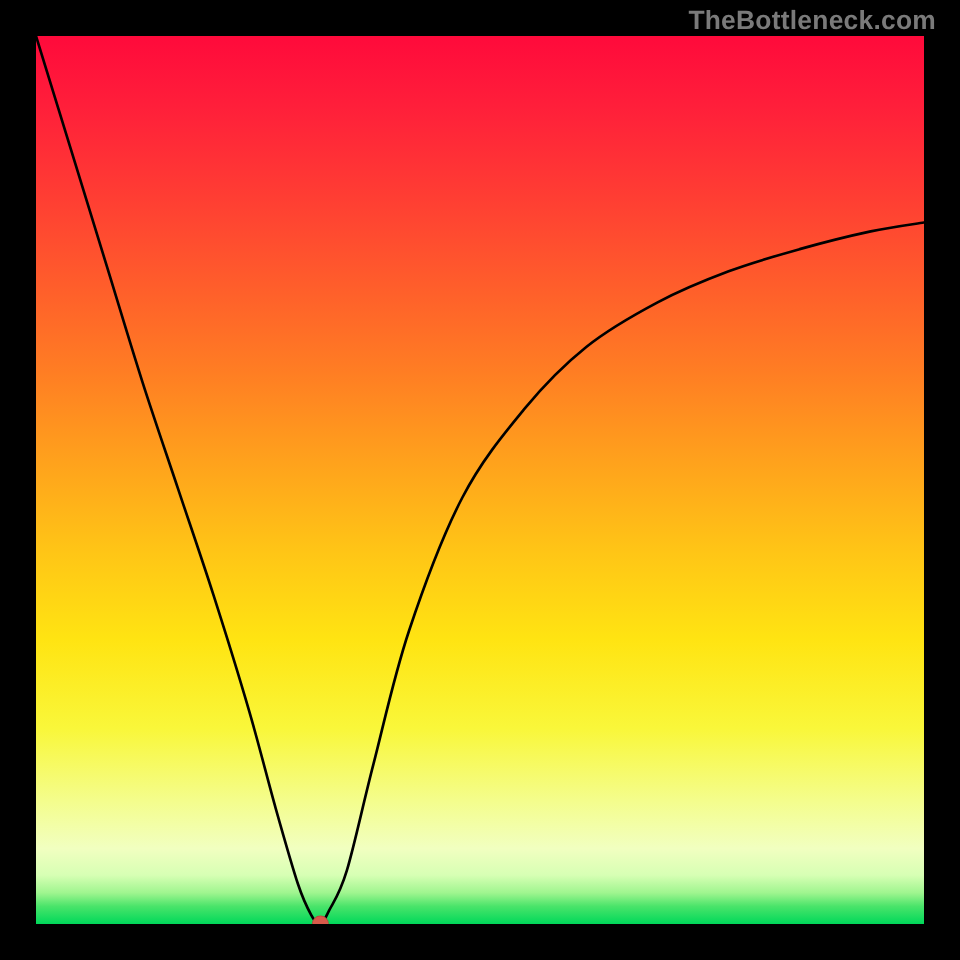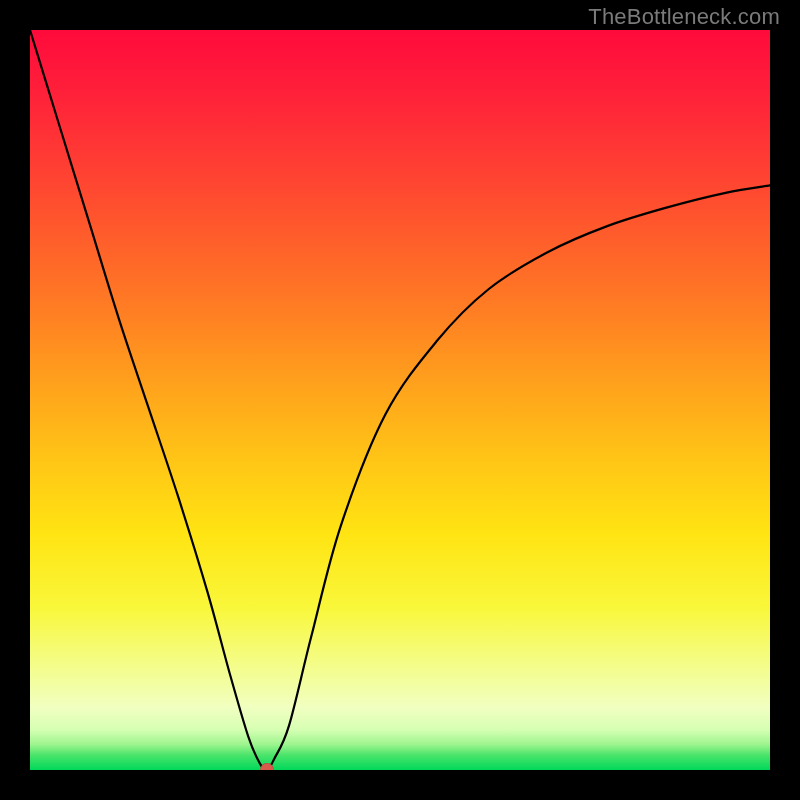--- a/index.html
+++ b/index.html
@@ -18,21 +18,21 @@
     width: 800px;
     height: 800px;
     background: #000;
   }
   .watermark {
     position: absolute;
     top: 4px;
     right: 20px;
     color: #7a7a7a;
     font-size: 22px;
-    font-weight: 400;
+    font-weight: 700;
     letter-spacing: 0.2px;
     user-select: none;
   }
   .plot-area {
     position: absolute;
     left: 30px;
     top: 30px;
     width: 740px;
     height: 740px;
     overflow: hidden;

